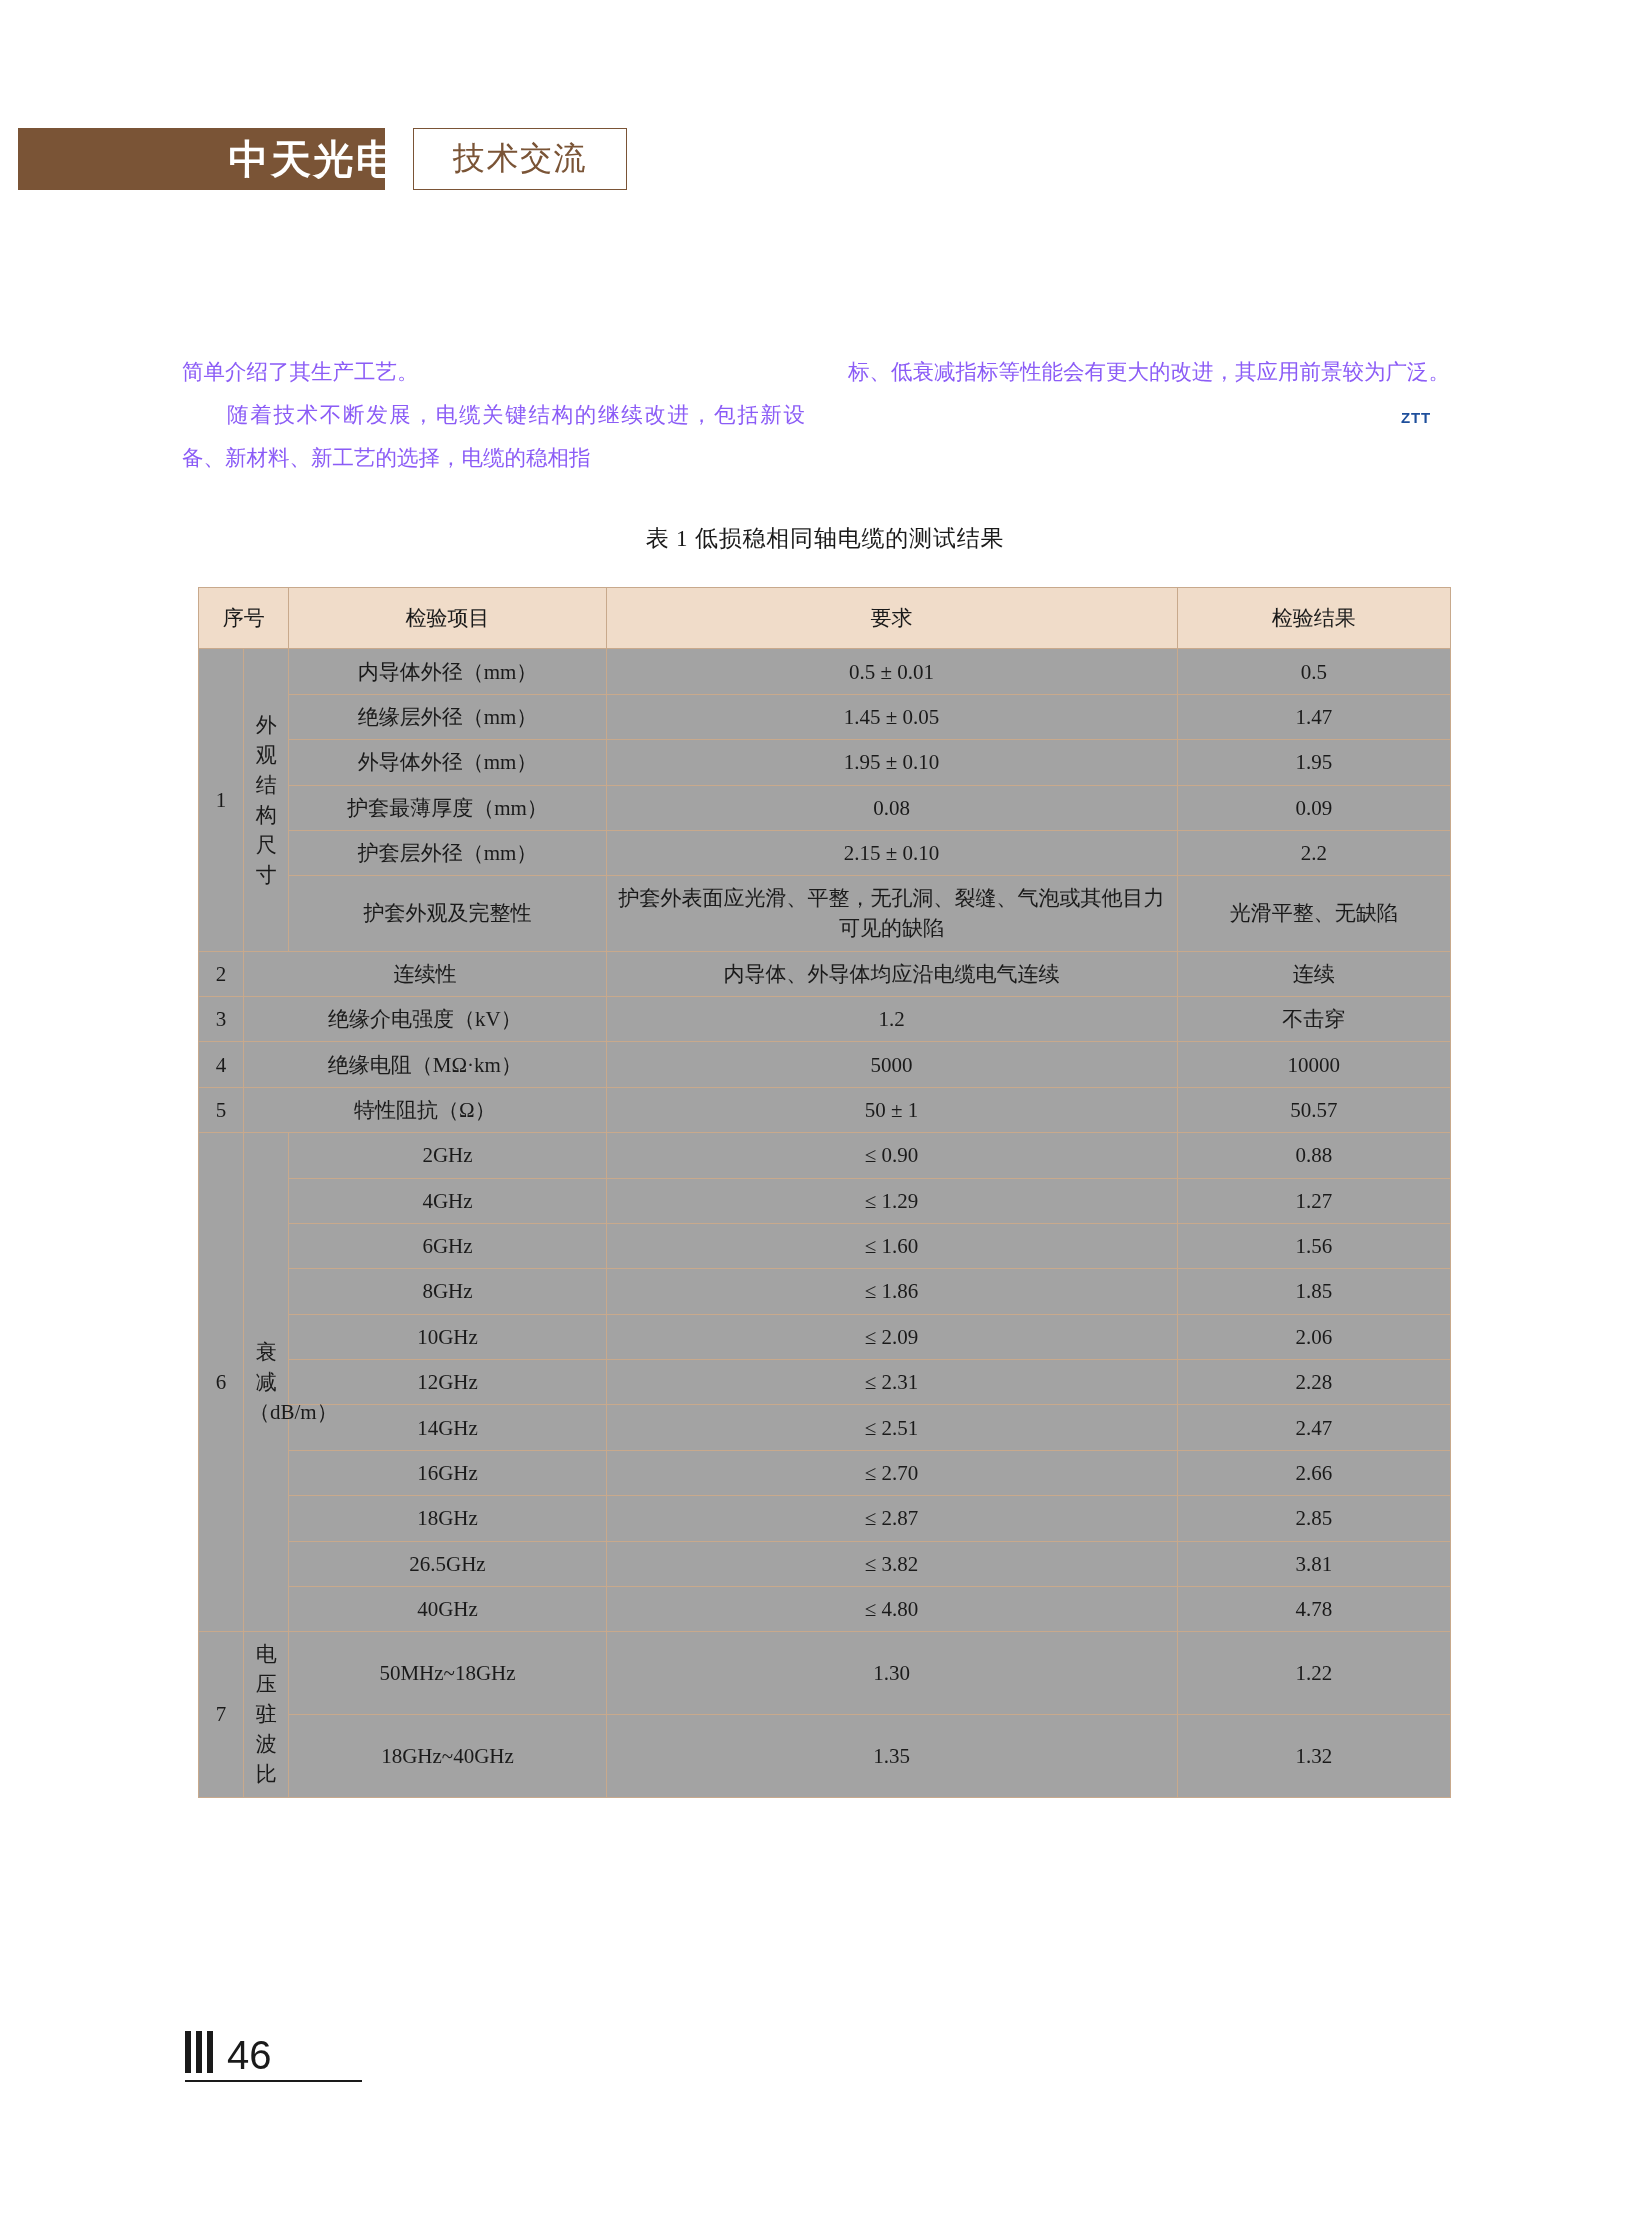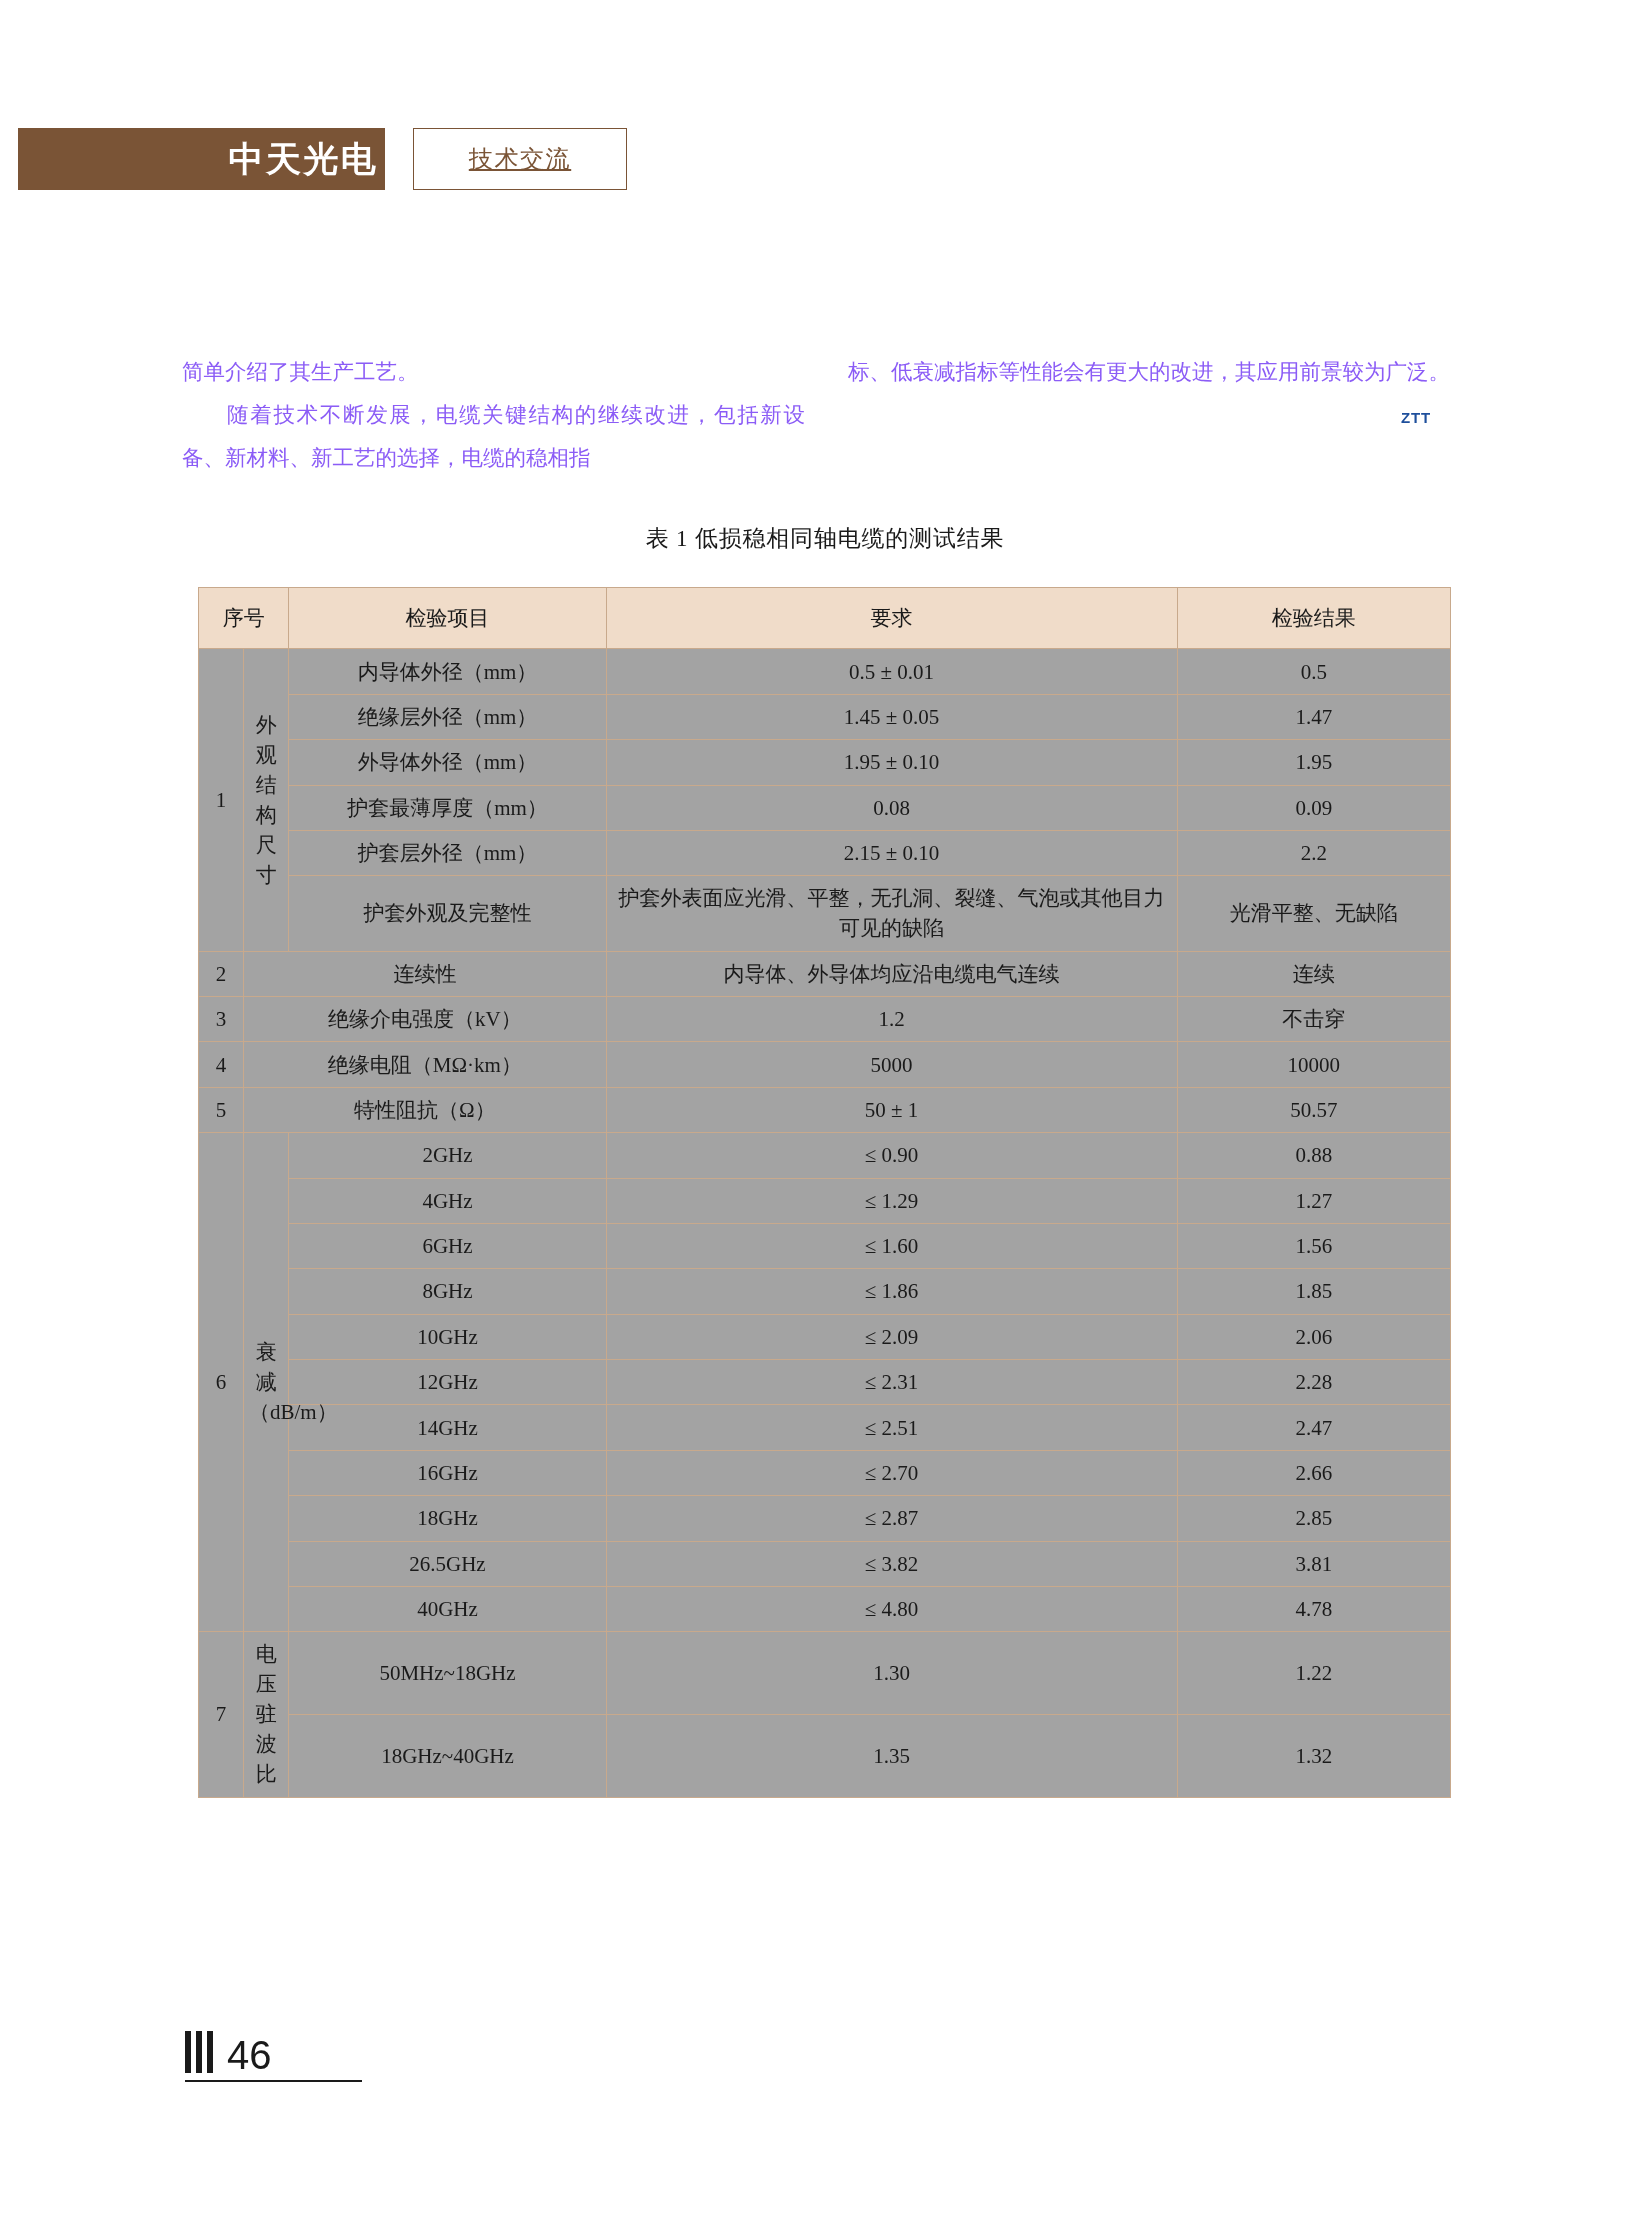--- a/index.html
+++ b/index.html
@@ -30,46 +30,45 @@
     width: 367px;
     height: 62px;
     background: #7a5436;
   }
   .header-logo-text {
     position: absolute;
     left: 211px;
     top: 50%;
     transform: translateY(-50%);
     color: #ffffff;
-    font-size: 35px;
+    font-size: 40px;
     font-weight: bold;
     letter-spacing: 2.4px;
     font-family: "DejaVu Serif", serif;
     white-space: nowrap;
   }
   .header-tag {
     position: absolute;
     left: 413px;
     top: 0;
     width: 214px;
     height: 62px;
     border: 1.6px solid #7a5436;
     box-sizing: border-box;
   }
   .header-tag span {
     position: absolute;
     left: 50%;
     top: 50%;
     transform: translate(-50%, -50%);
     color: #7a5436;
-    font-size: 24px;
+    font-size: 32px;
     letter-spacing: 1.6px;
     white-space: nowrap;
     font-family: "Liberation Sans", sans-serif;
-    text-decoration: underline;
   }
 
   
   .col {
     position: absolute;
     width: 623px;
     font-size: 21.5px;
     line-height: 43px;
     color: #8b5cf6;
     text-align: justify;

